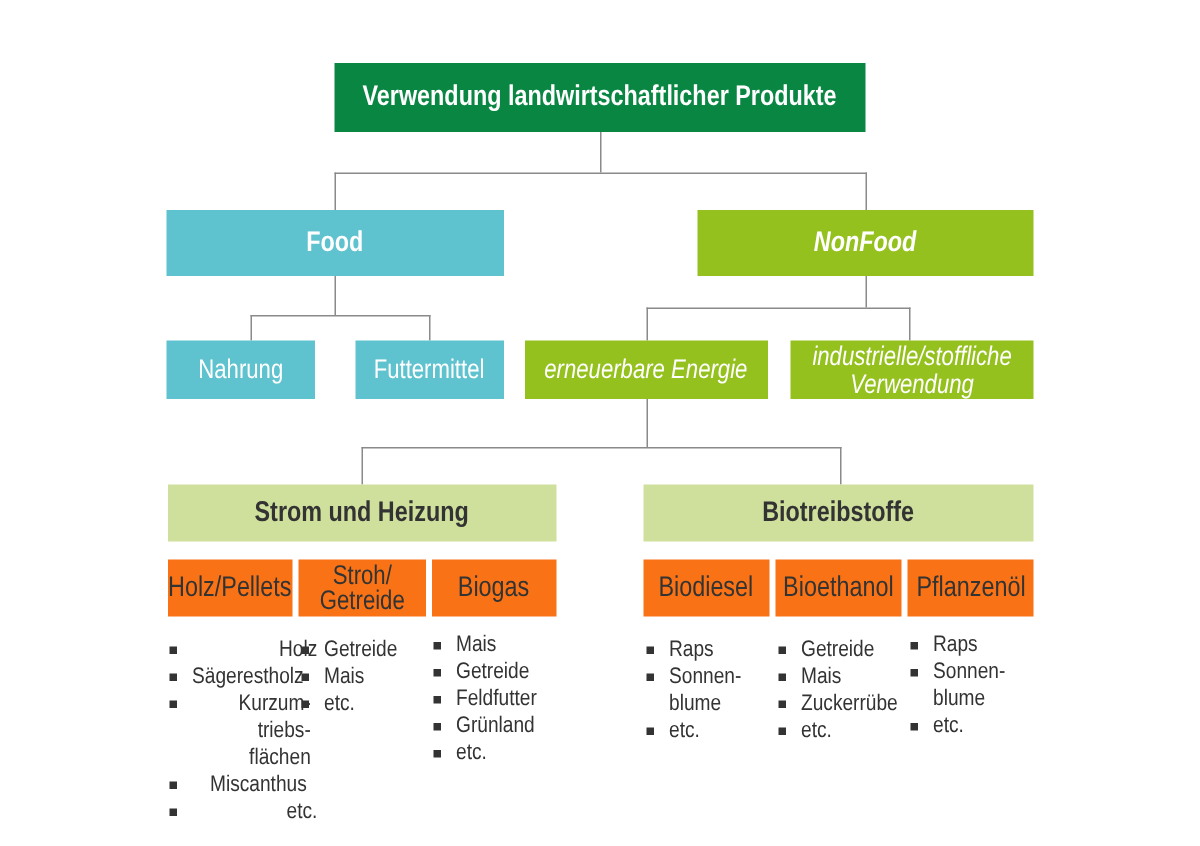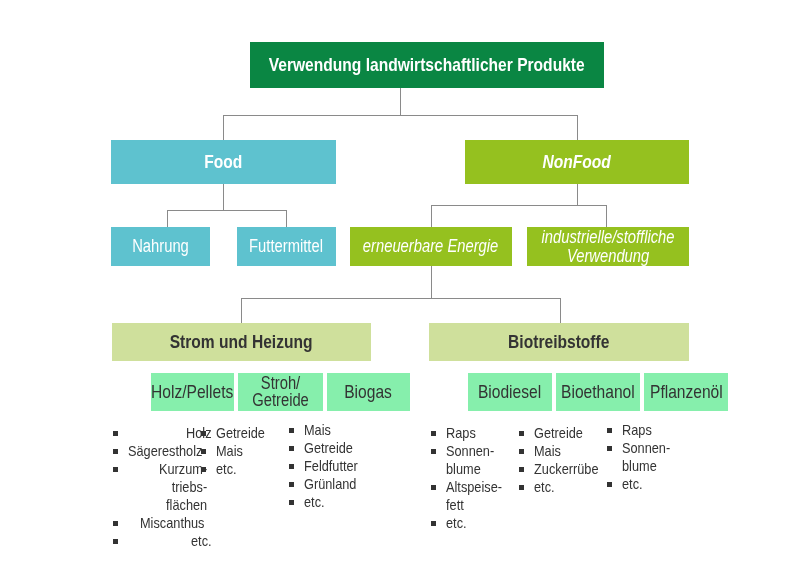--- a/index.html
+++ b/index.html
@@ -3,21 +3,21 @@
 <meta charset="utf-8">
 <style>
   html,body{margin:0;padding:0;background:#fff;}
   body{width:800px;height:564px;position:relative;overflow:hidden;font-family:"Liberation Sans",sans-serif;}
   .box{position:absolute;display:flex;align-items:center;justify-content:center;text-align:center;box-sizing:border-box;line-height:1.05;}
   .cond{display:inline-block;transform:scaleX(0.82);transform-origin:center;white-space:nowrap;}
   .root{background:#0a8643;color:#fff;font-weight:bold;font-size:19px;}
   .teal{background:#5ec2cf;color:#fff;}
   .lime{background:#95c11f;color:#fff;font-style:italic;}
   .light{background:#cfe09c;color:#333;font-weight:bold;font-size:19px;}
-  .pale{background:#86efac;color:#333;font-size:19px;margin-left:39px;}
+  .pale{background:#f97316;color:#333;font-size:19px;}
   .lvl1{font-weight:bold;font-size:19px;}
   .lvl2{font-size:18px;}
   .line{position:absolute;background:#8a8a8a;}
   .h{height:1px;} .v{width:1px;}
   ul.bl{position:absolute;margin:0;padding:0;list-style:none;font-size:15px;color:#333;}
   ul.bl li{position:relative;padding-left:18px;line-height:18px;}
   ul.bl li .t{display:inline-block;transform:scaleX(0.85);transform-origin:left;white-space:pre-line;}
   ul.bl li::before{content:"";position:absolute;left:3px;top:7px;width:5px;height:5px;background:#333;}
 </style>
 </head>
@@ -36,21 +36,21 @@
 <div class="line v" style="left:577px;top:184px;height:21px;"></div>
 <div class="line h" style="left:431px;top:205px;width:176px;"></div>
 <div class="line v" style="left:431px;top:205px;height:22px;"></div>
 <div class="line v" style="left:606px;top:205px;height:22px;"></div>
 
 <div class="line v" style="left:431px;top:266px;height:32px;"></div>
 <div class="line h" style="left:241px;top:298px;width:320px;"></div>
 <div class="line v" style="left:241px;top:298px;height:25px;"></div>
 <div class="line v" style="left:560px;top:298px;height:25px;"></div>
 
-<div class="box root" style="left:223px;top:42px;width:354px;height:46px;margin-left:27px;">
+<div class="box root" style="left:223px;top:42px;width:354px;height:46px;">
   <span class="cond">Verwendung landwirtschaftlicher Produkte</span>
 </div>
 
 <div class="box teal lvl1" style="left:111px;top:140px;width:225px;height:44px;">
   <span class="cond">Food</span>
 </div>
 <div class="box lime lvl1" style="left:465px;top:140px;width:224px;height:44px;">
   <span class="cond">NonFood</span>
 </div>
 
@@ -113,22 +113,20 @@
     <li><span class="t">Mais</span></li>
     <li><span class="t">Getreide</span></li>
     <li><span class="t">Feldfutter</span></li>
     <li><span class="t">Grünland</span></li>
     <li><span class="t">etc.</span></li>
   </ul>
 <ul class="bl" style="left:428px;top:424px;">
     <li><span class="t">Raps</span></li>
     <li><span class="t">Sonnen-
 blume</span></li>
-    <li><span class="t">Altspeise-
-fett</span></li>
     <li><span class="t">etc.</span></li>
   </ul>
 <ul class="bl" style="left:516px;top:424px;">
     <li><span class="t">Getreide</span></li>
     <li><span class="t">Mais</span></li>
     <li><span class="t">Zuckerrübe</span></li>
     <li><span class="t">etc.</span></li>
   </ul>
 <ul class="bl" style="left:604px;top:421px;">
     <li><span class="t">Raps</span></li>

